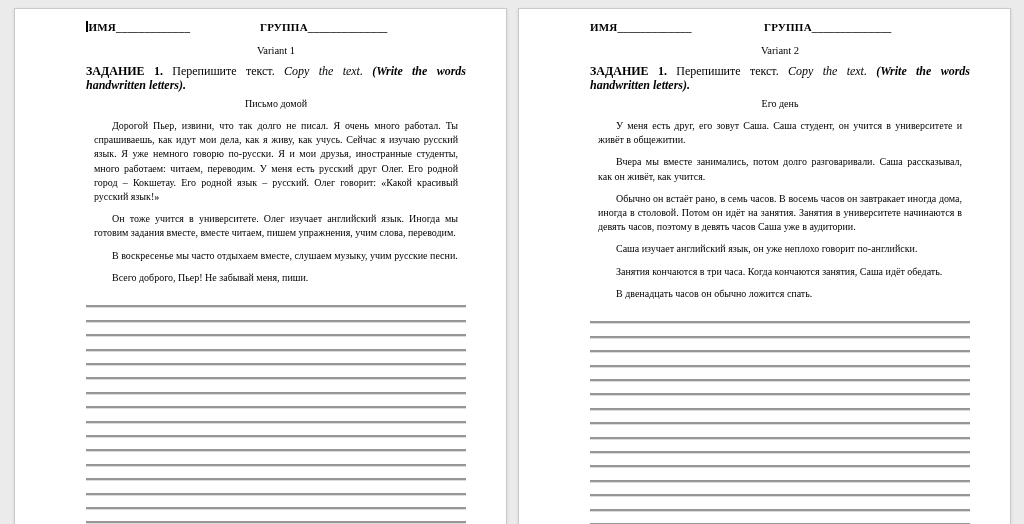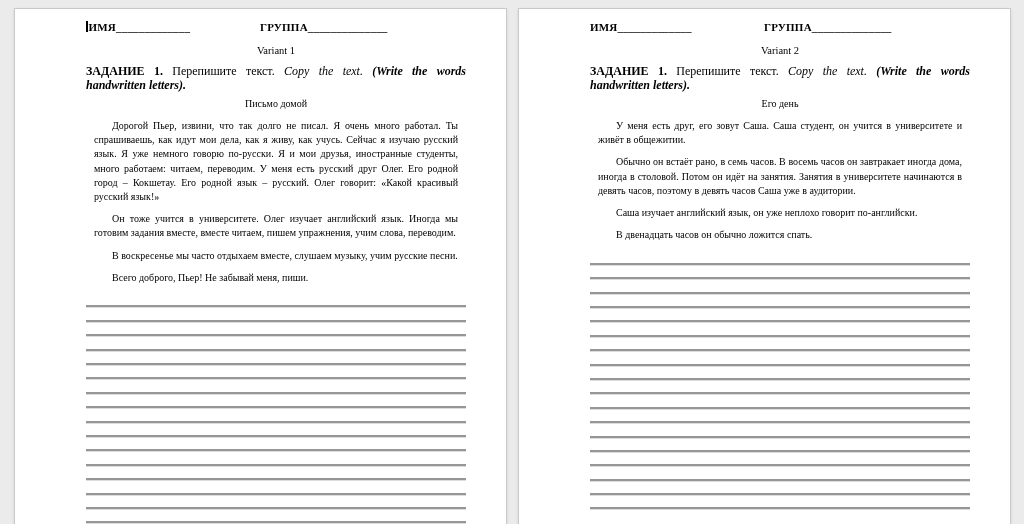--- a/index.html
+++ b/index.html
@@ -142,22 +142,24 @@
       <span class="group-field">ГРУППА______________</span>
     </div>
     <div class="variant-title">Variant 2</div>
     <p class="task"><b>ЗАДАНИЕ 1.</b>
       <span>Перепишите текст.</span>
       <i>Copy the text.</i>
       <b><i>(Write the words handwritten letters).</i></b></p>
     <div class="text-title">Его день</div>
     <div class="body-text">
         <p class="para">У меня есть друг, его зовут Саша. Саша студент, он учится в университете и живёт в общежитии.</p>
+        <p class="para">Вчера мы вместе занимались, потом долго разговаривали. Саша рассказывал, как он живёт, как учится.</p>
         <p class="para">Обычно он встаёт рано, в семь часов. В восемь часов он завтракает иногда дома, иногда в столовой. Потом он идёт на занятия. Занятия в университете начинаются в девять часов, поэтому в девять часов Саша уже в аудитории.</p>
         <p class="para">Саша изучает английский язык, он уже неплохо говорит по-английски.</p>
+        <p class="para">Занятия кончаются в три часа. Когда кончаются занятия, Саша идёт обедать.</p>
         <p class="para">В двенадцать часов он обычно ложится спать.</p>
       </div>
     <div class="rules">
         <div class="rule"></div>
         <div class="rule"></div>
         <div class="rule"></div>
         <div class="rule"></div>
         <div class="rule"></div>
         <div class="rule"></div>
         <div class="rule"></div>

